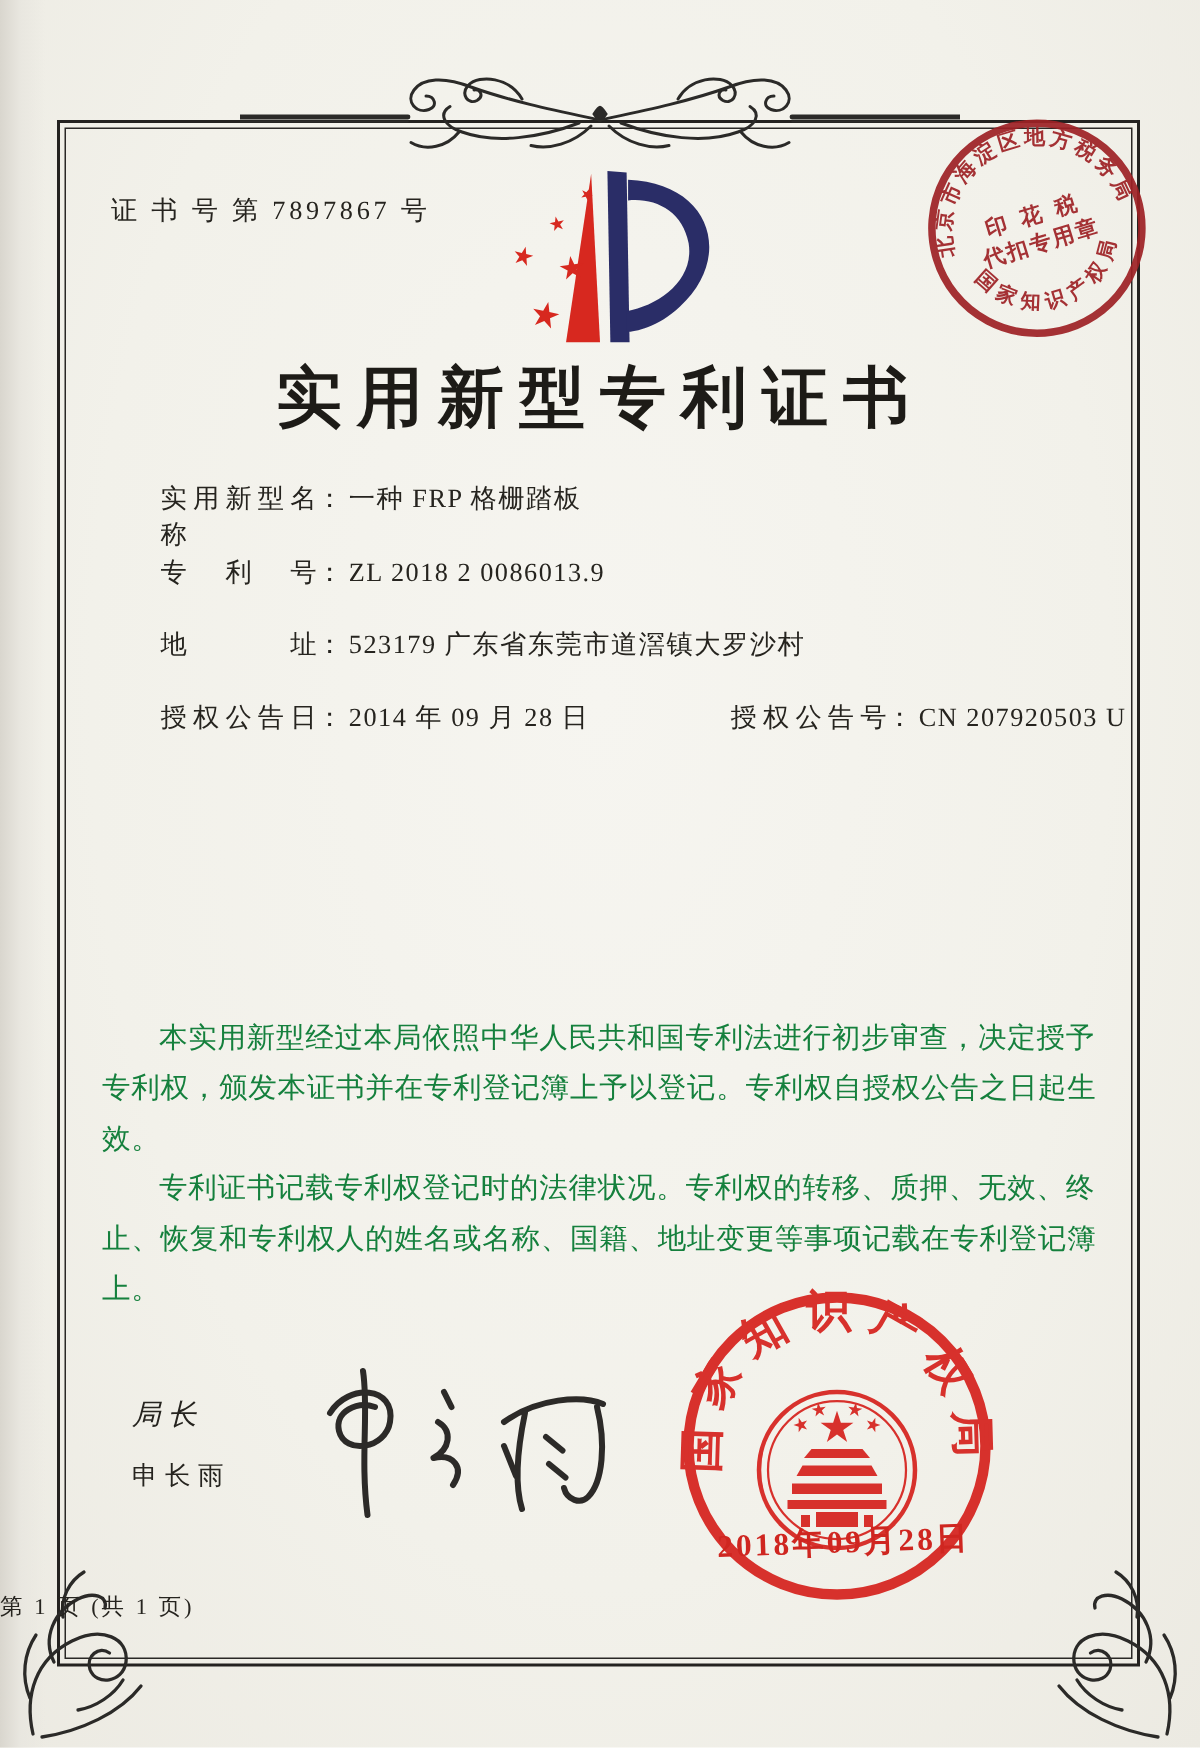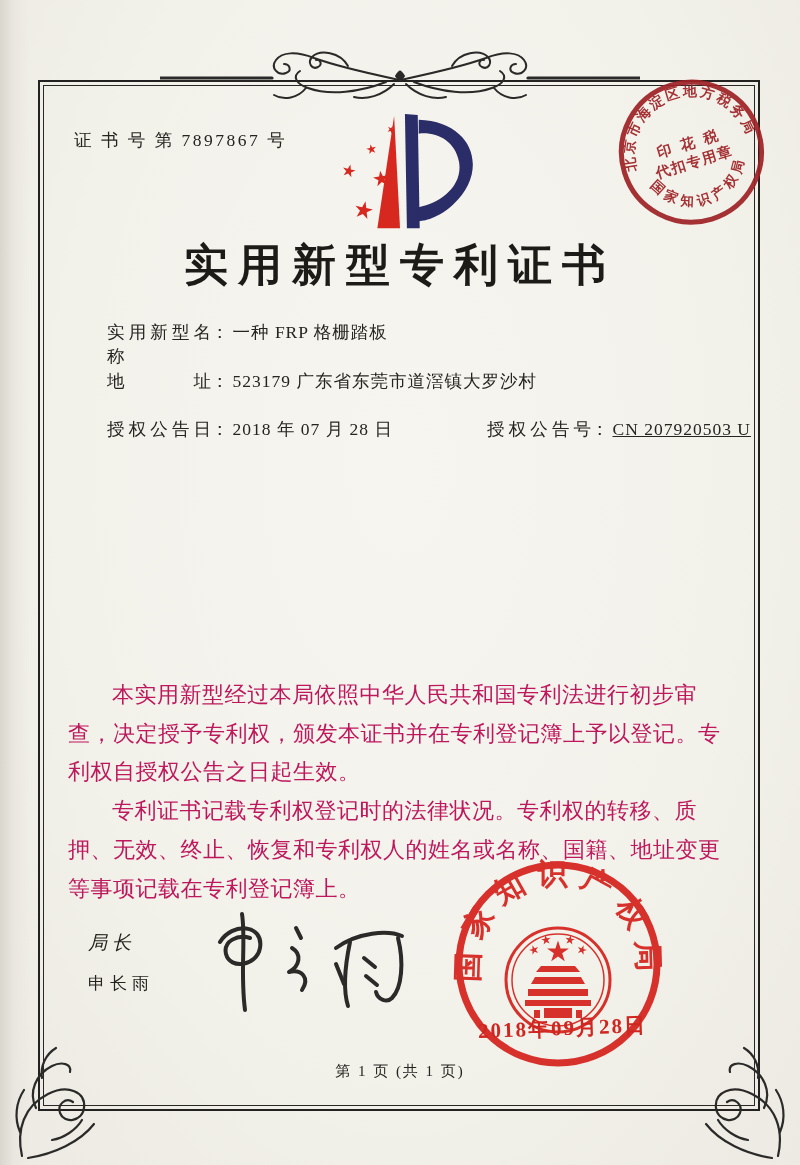--- a/index.html
+++ b/index.html
@@ -24,35 +24,35 @@
   .tax-seal{position:absolute;left:606px;top:66px;transform:rotate(-17deg);opacity:.92;}
 
   .title{position:absolute;left:0;top:236px;width:100%;text-align:center;
     font-size:44px;font-weight:bold;letter-spacing:10px;color:#1d1b17;}
 
   .fields{position:absolute;left:75px;top:320px;width:655px;margin-left:32px;}
   .frow{position:relative;height:48.5px;font-size:17.5px;}
   .flabel{display:inline-block;width:104px;text-align:justify;text-align-last:justify;vertical-align:top;}
   .colon{display:inline-block;margin-right:4px;}
   .fvalue{letter-spacing:1px;}
-  .fpair2{position:absolute;left:380px;top:0;white-space:nowrap;text-decoration:underline;}
-
-  .body-text{position:absolute;left:68px;top:676px;width:664px;font-size:22px;
-    line-height:1.76;color:#be185d;}
+  .fpair2{position:absolute;left:380px;top:0;white-space:nowrap;}
+
+  .body-text{position:absolute;left:68px;top:676px;width:664px;font-size:19px;
+    line-height:1.76;color:#15803d;}
   .body-text p{margin:0;text-indent:2em;letter-spacing:.5px;}
 
   .sig-position{position:absolute;left:88px;top:930px;font-size:19px;letter-spacing:5px;font-style:italic;}
   .sig-name{position:absolute;left:88px;top:972px;font-size:17px;letter-spacing:5px;}
   .signature{position:absolute;left:190px;top:908px;}
 
   .cnipa-seal{position:absolute;left:452px;top:858px;opacity:.93;}
   .seal-date{position:absolute;left:478px;top:1014px;font-size:21px;letter-spacing:2px;
     color:#cf2620;transform:rotate(-2deg);font-weight:bold;}
 
-  .footer{position:absolute;left:0;top:1062px;width:100%;text-align:center;
+  .footer{position:absolute;left:0;top:1062px;width:100%;
     font-size:15px;letter-spacing:2px;}
 </style>
 </head>
 <body>
 
 <div class="frame">
   <div class="frame-inner"></div>
 </div>
 
 <div class="ornament" style="left:160px;top:40px;">
@@ -149,24 +149,27 @@
   </svg>
 </div>
 
 <div class="title">实用新型专利证书</div>
 
 <div class="fields">
   <div class="frow">
     <span class="flabel">实用新型名称</span><span class="colon">：</span><span class="fvalue">一种 FRP 格栅踏板</span>
   </div>
   <div class="frow">
+    <span class="flabel">专利号</span><span class="colon">：</span><span class="fvalue">ZL 2018 2 0086013.9</span>
+  </div>
+  <div class="frow">
     <span class="flabel">地址</span><span class="colon">：</span><span class="fvalue">523179 广东省东莞市道滘镇大罗沙村</span>
   </div>
   <div class="frow">
-    <span class="flabel">授权公告日</span><span class="colon">：</span><span class="fvalue">2018 年 07 月 28 日</span>
+    <span class="flabel">授权公告日</span><span class="colon">：</span><span class="fvalue">2014 年 09 月 28 日</span>
     <span class="fpair2">
       <span class="flabel">授权公告号</span><span class="colon">：</span><span class="fvalue">CN 207920503 U</span>
     </span>
   </div>
 </div>
 
 <div class="body-text">
   <p>本实用新型经过本局依照中华人民共和国专利法进行初步审查，决定授予专利权，颁发本证书并在专利登记簿上予以登记。专利权自授权公告之日起生效。</p>
   <p>专利证书记载专利权登记时的法律状况。专利权的转移、质押、无效、终止、恢复和专利权人的姓名或名称、国籍、地址变更等事项记载在专利登记簿上。</p>
 </div>

